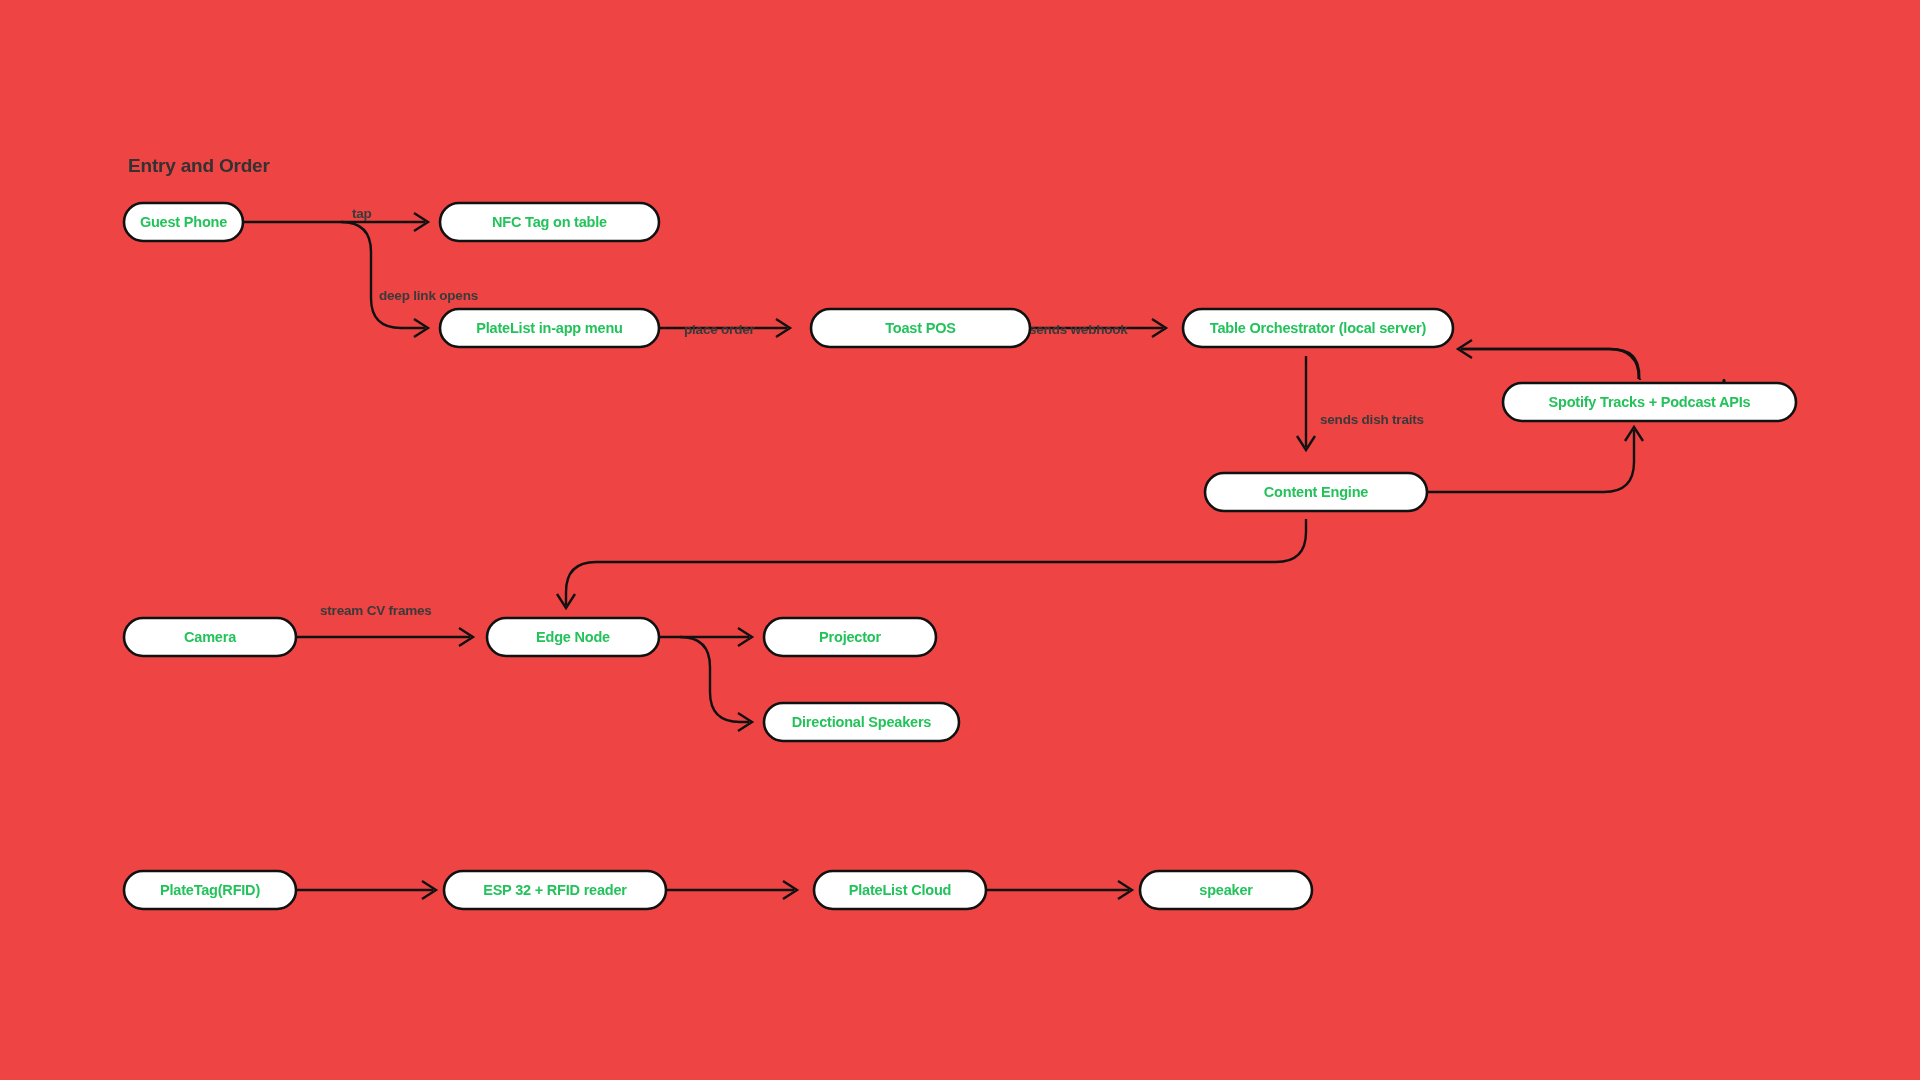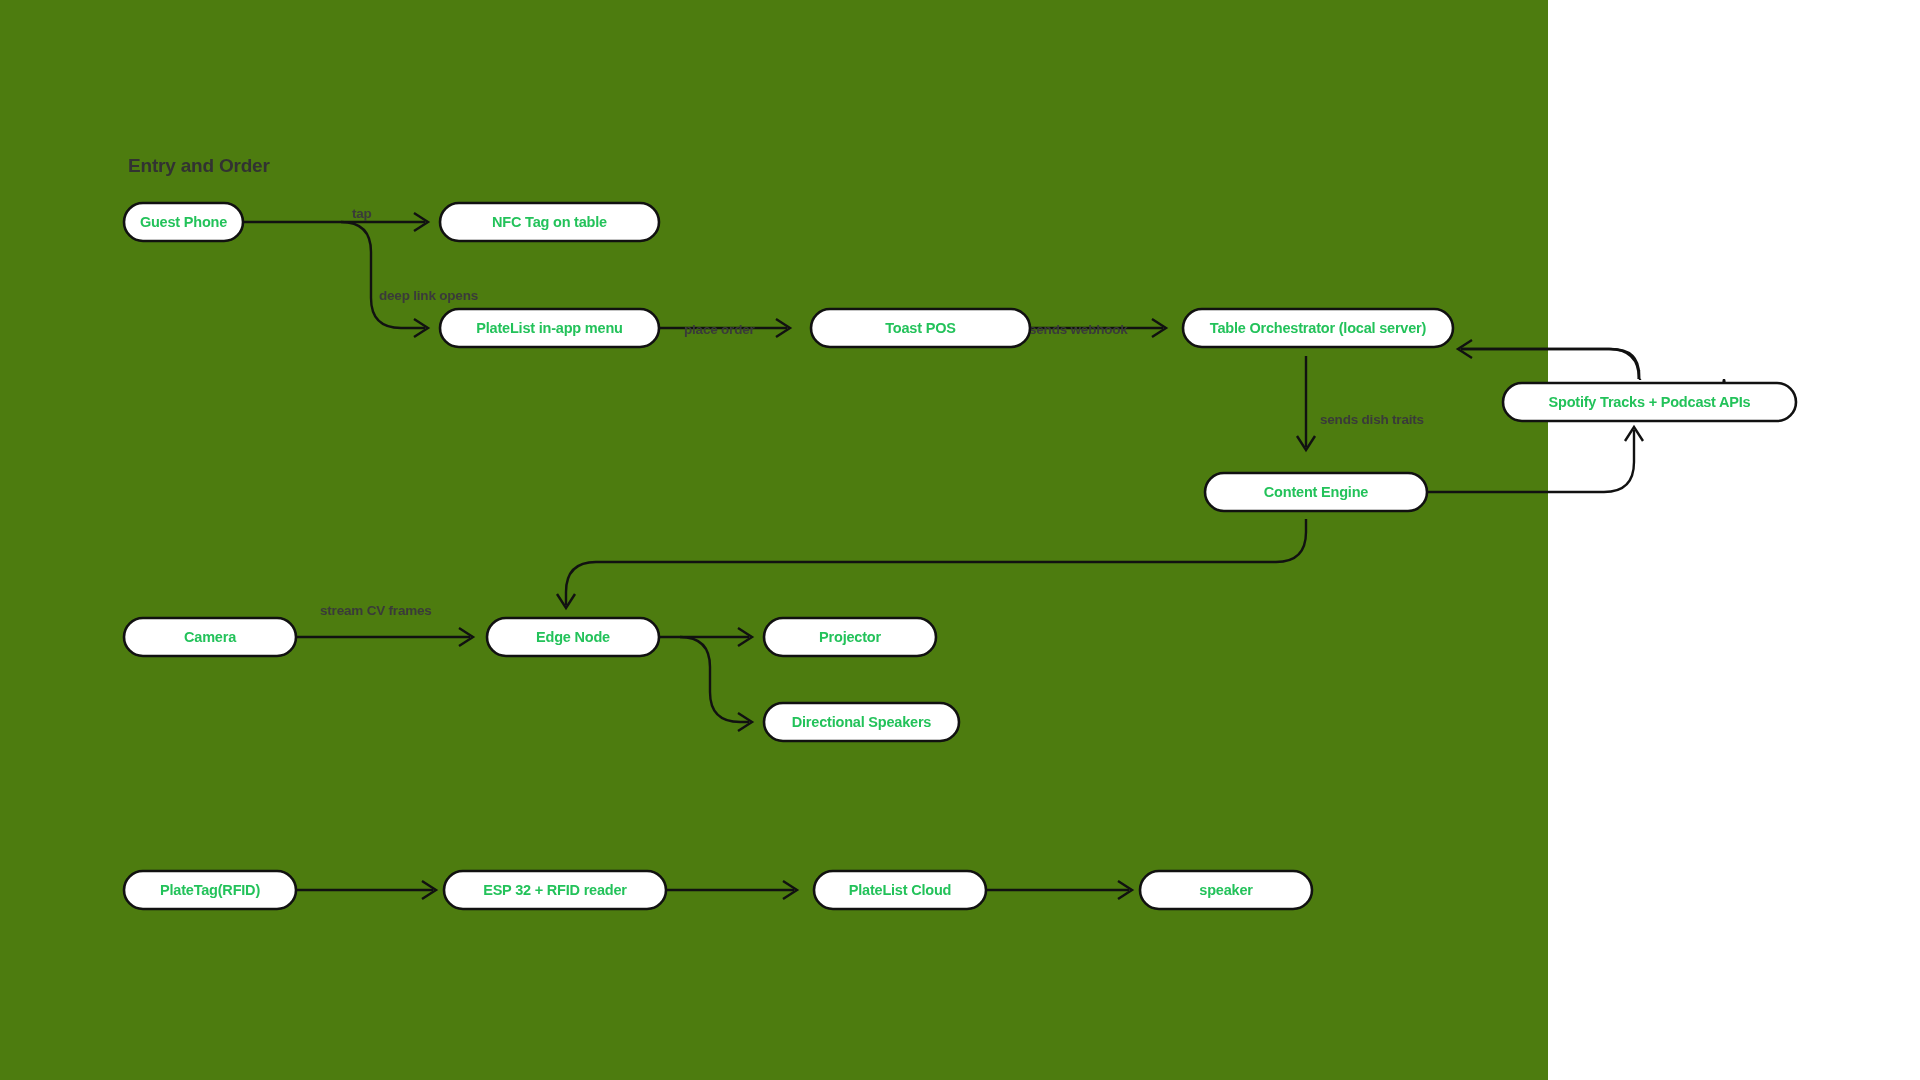--- a/index.html
+++ b/index.html
@@ -8,23 +8,23 @@
     background: #ffffff;
   }
   body {
     width: 1920px;
     height: 1080px;
     overflow: hidden;
     font-family: "Liberation Sans", sans-serif;
   }
   #canvas {
     position: relative;
-    width: 1548px;
+    width: 1920px;
     height: 1080px;
-    background: #4d7c0f;
+    background: #ef4444;
   }
   svg.diagram {
     position: absolute;
     top: 0;
     left: 0;
     width: 1920px;
     height: 1080px;
     display: block;
   }
   .section-title {

